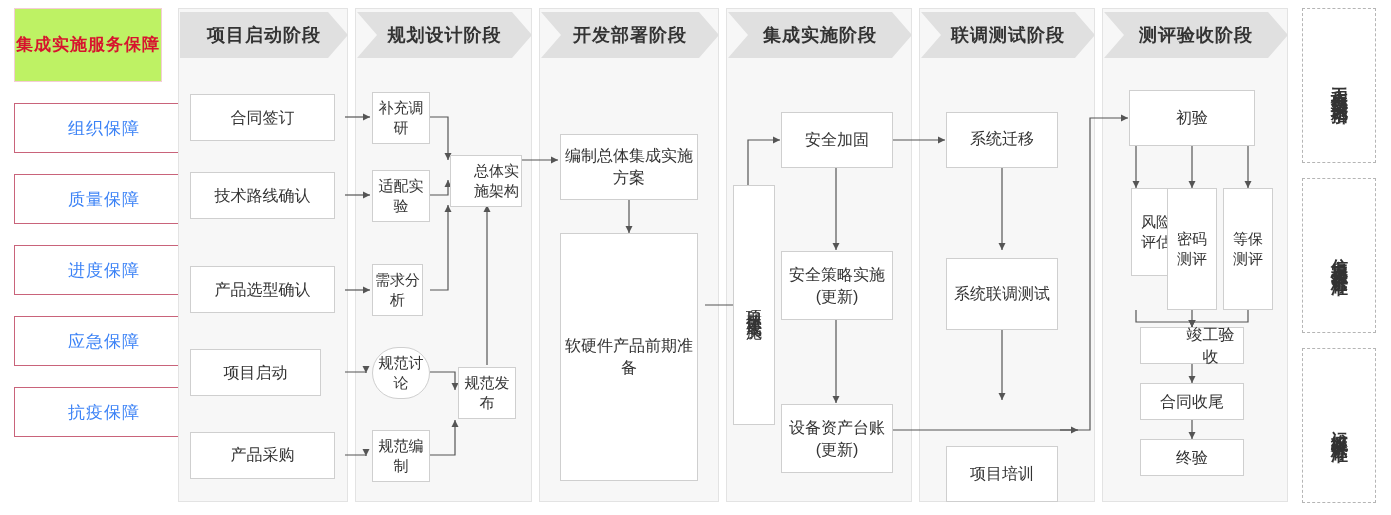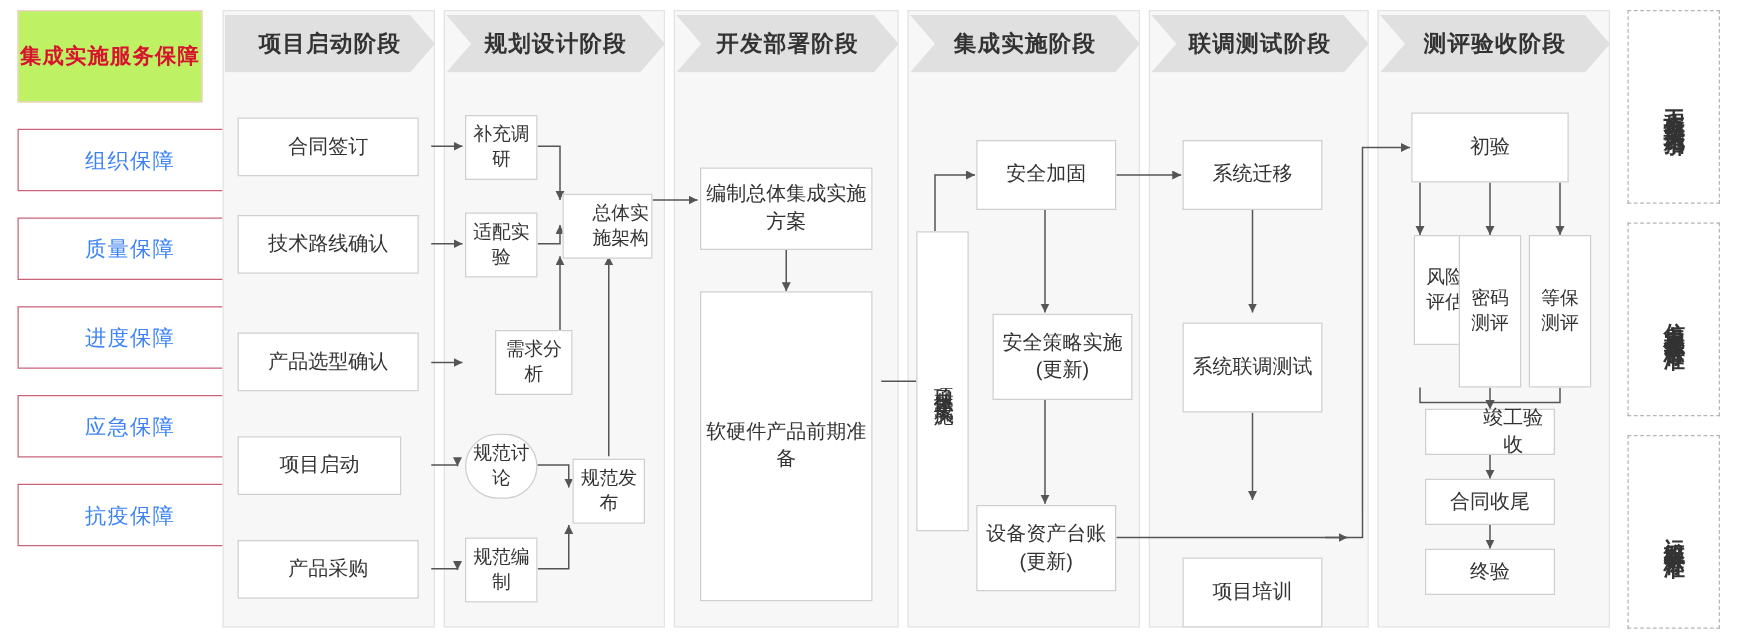--- a/index.html
+++ b/index.html
@@ -224,32 +224,32 @@
   </svg>
 
   <div class="node" style="left:190px; top:94px; width:145px; height:47px;">合同签订</div>
   <div class="node" style="left:190px; top:172px; width:145px; height:47px;">技术路线确认</div>
   <div class="node" style="left:190px; top:266px; width:145px; height:47px;">产品选型确认</div>
   <div class="node" style="left:190px; top:349px; width:131px; height:47px;">项目启动</div>
   <div class="node" style="left:190px; top:432px; width:145px; height:47px;font-family:Liberation Mono, monospace;">产品采购</div>
 
   <div class="node small" style="left:372px; top:92px; width:58px; height:52px;">补充调研</div>
   <div class="node small" style="left:372px; top:170px; width:58px; height:52px;">适配实验</div>
-  <div class="node small" style="left:372px; top:264px; width:62px; height:52px;margin-left:24px;">需求分析</div>
+  <div class="node small" style="left:372px; top:264px; width:51px; height:52px;">需求分析</div>
   <div class="node small" style="left:372px; top:347px; width:58px; height:52px;border-radius:26px;">规范讨论</div>
   <div class="node small" style="left:372px; top:430px; width:58px; height:52px;">规范编制</div>
   <div class="node small" style="left:450px; top:155px; width:72px; height:52px;padding-left:23px;">总体实施架构</div>
   <div class="node small" style="left:458px; top:367px; width:58px; height:52px;">规范发布</div>
 
   <div class="node" style="left:560px; top:134px; width:138px; height:66px;">编制总体集成实施方案</div>
   <div class="node" style="left:560px; top:233px; width:138px; height:248px;">软硬件产品前期准备</div>
 
   <div class="node vert" style="left:733px; top:185px; width:42px; height:240px;">项目整体集成实施</div>
   <div class="node" style="left:781px; top:112px; width:112px; height:56px;">安全加固</div>
-  <div class="node" style="left:781px; top:251px; width:112px; height:69px;margin-left:13px;">安全策略实施(更新)</div>
+  <div class="node" style="left:781px; top:251px; width:112px; height:69px;">安全策略实施(更新)</div>
   <div class="node" style="left:781px; top:404px; width:112px; height:69px;">设备资产台账(更新)</div>
 
   <div class="node" style="left:946px; top:112px; width:112px; height:56px;font-family:Liberation Mono, monospace;">系统迁移</div>
   <div class="node" style="left:946px; top:258px; width:112px; height:72px;">系统联调测试</div>
   <div class="node" style="left:946px; top:401px; width:112px; height:56px;margin-top:45px;">项目培训</div>
 
   <div class="node" style="left:1129px; top:90px; width:126px; height:56px;">初验</div>
   <div class="node small" style="left:1111px; top:188px; width:50px; height:88px;margin-left:20px;">风险评估</div>
   <div class="node small" style="left:1167px; top:188px; width:50px; height:122px;">密码测评</div>
   <div class="node small" style="left:1223px; top:188px; width:50px; height:122px;">等保测评</div>

